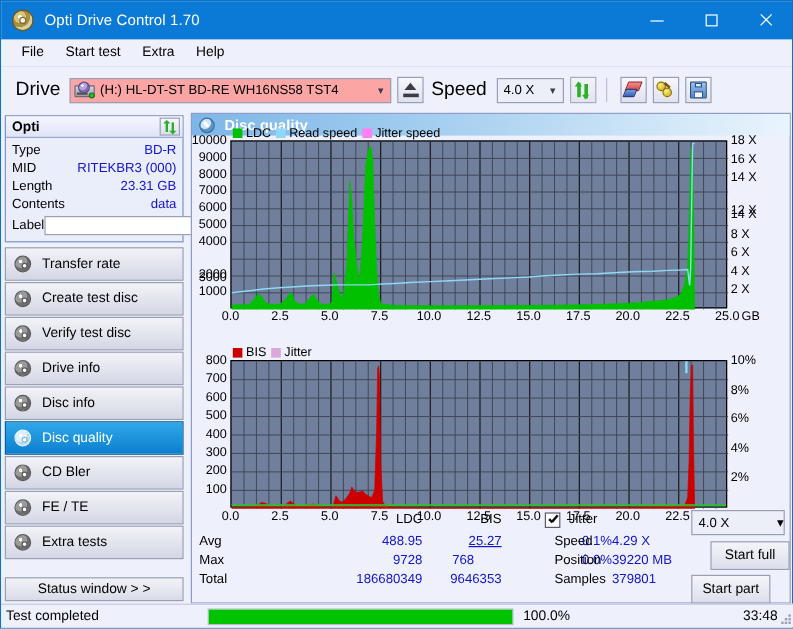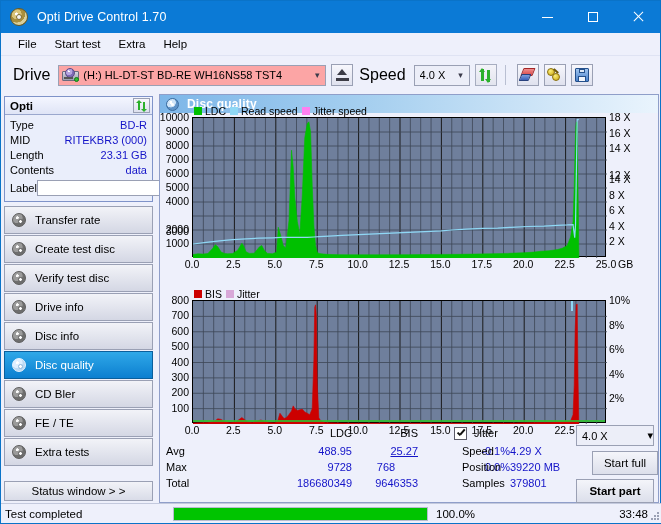--- a/index.html
+++ b/index.html
@@ -577,21 +577,21 @@
           <div class="st-k" style="left:300px;top:36px;">Position</div>
           <div class="st-v" style="left:348px;top:36px;width:70px;text-align:left;">39220 MB</div>
           <div class="st-k" style="left:300px;top:52px;">Samples</div>
           <div class="st-v" style="left:348px;top:52px;width:70px;text-align:left;">379801</div>
 
           <div class="combo-sm" style="left:414px;top:0px;width:78px;">
             <span style="flex:1 1 auto;">4.0 X</span>
             <span class="arrow">▾</span>
           </div>
           <div class="abtn" style="left:398px;top:26px;width:66px;margin-left:32px;">Start full</div>
-          <div class="abtn" style="left:414px;top:54px;width:78px;font-weight:bold;">Start part</div>
+          <div class="abtn" style="left:414px;top:54px;width:66px;">Start part</div>
         </div>
       </div>
     </div>
   </div>
 
   <div class="statusbar">
     <div class="sb-text">Test completed</div>
     <div class="sb-prog">
       <div class="fill" id="prog-fill" style="width: 100%;"></div>
     </div>

